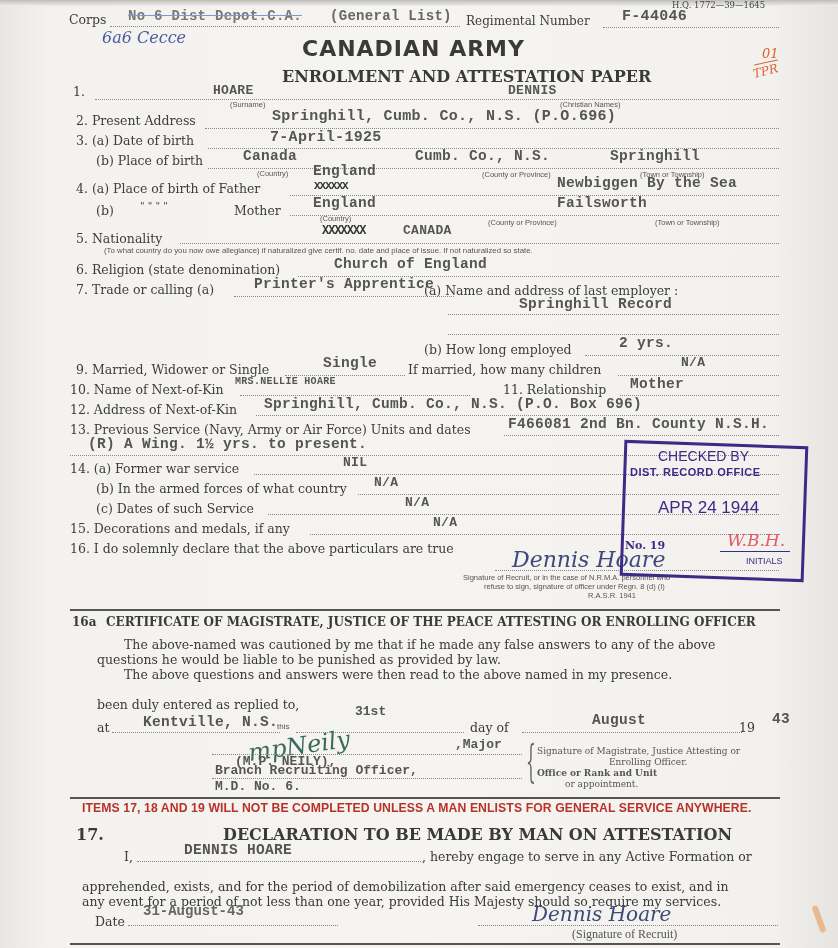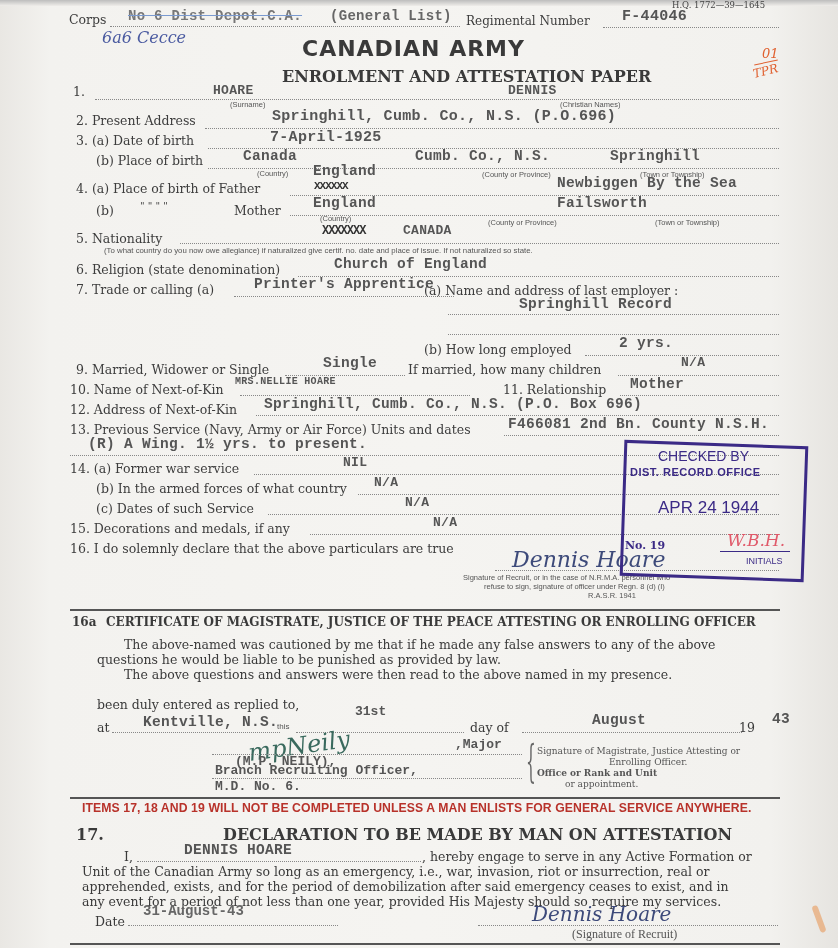--- a/index.html
+++ b/index.html
@@ -209,21 +209,20 @@
 
   <div class="rule" style="left:70px;top:797px;width:710px;"></div>
   <div class="abs red-banner" style="left:82px;top:800px;">ITEMS 17, 18 AND 19 WILL NOT BE COMPLETED UNLESS A MAN ENLISTS FOR GENERAL SERVICE ANYWHERE.</div>
 
   <div class="abs title2" style="left:76px;top:825px;">17.</div>
   <div class="abs title2" style="left:223px;top:825px;">DECLARATION TO BE MADE BY MAN ON ATTESTATION</div>
   <div class="abs body-txt" style="left:124px;top:849px;">I,</div>
   <div class="dots" style="left:137px;top:861px;width:284px;"></div>
   <div class="abs tw" style="left:184px;top:842px;">DENNIS HOARE</div>
   <div class="abs body-txt" style="left:422px;top:849px;">, hereby engage to serve in any Active Formation or</div>
-  <div class="abs body-txt" style="left:82px;top:864px;">Unit of the Canadian Army so long as an emergency, i.e., war, invasion, riot or insurrection, real or</div>
   <div class="abs body-txt" style="left:82px;top:879px;">apprehended, exists, and for the period of demobilization after said emergency ceases to exist, and in</div>
   <div class="abs body-txt" style="left:82px;top:894px;">any event for a period of not less than one year, provided His Majesty should so require my services.</div>
   <div class="abs tw-s" style="left:143px;top:903px;font-size:14px;color:#666;">31-August-43</div>
   <div class="abs body-txt" style="left:95px;top:914px;">Date</div>
   <div class="dots" style="left:128px;top:925px;width:210px;"></div>
   <div class="abs hand" style="left:532px;top:902px;font-size:20px;color:#3d4a7a;">Dennis Hoare</div>
   <div class="dots" style="left:478px;top:925px;width:300px;"></div>
   <div class="abs small" style="left:572px;top:927px;font-family:Liberation Serif, serif;font-size:12px;">(Signature of Recruit)</div>
   <div class="rule" style="left:70px;top:943px;width:710px;"></div>
 

